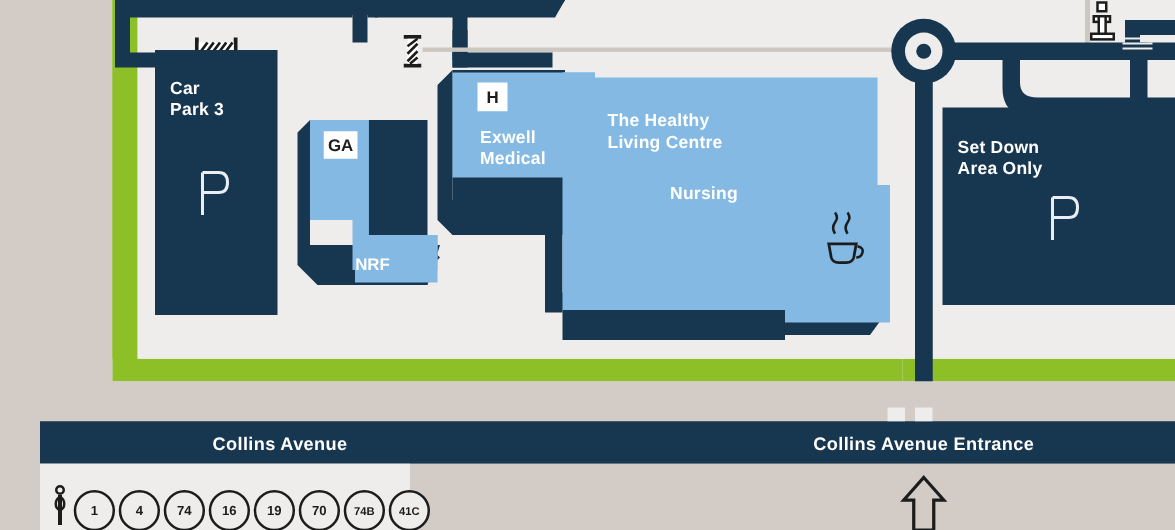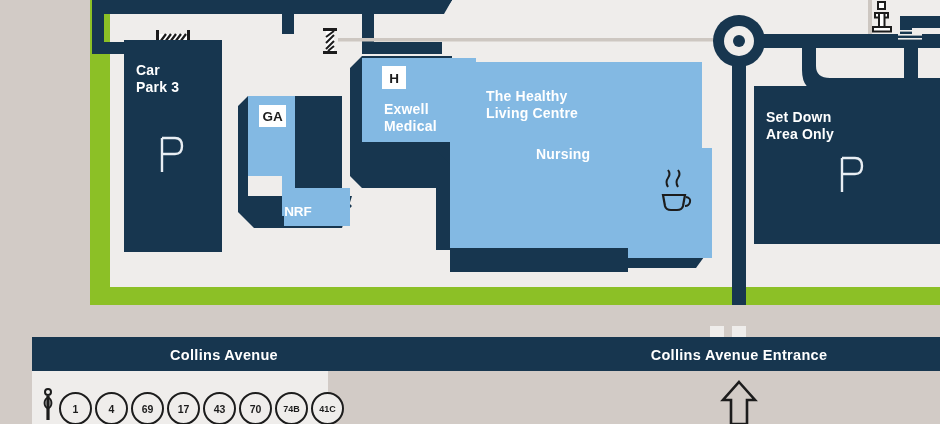--- a/index.html
+++ b/index.html
@@ -210,20 +210,20 @@
     </g>
 
     <rect x="678," y="0" width="0" height="0" fill="none"></rect>
     <rect x="678" y="326" width="14" height="11" fill="#efedeb"></rect>
     <rect x="700" y="326" width="14" height="11" fill="#efedeb"></rect>
   </svg>
 
   <div id="bus-routes" style="position:absolute; left:27px; top:392px; display:flex; gap:3px;">
       <div style="width: 29px; height: 29px; border: 2px solid rgb(28, 28, 28); border-radius: 50%; display: flex; align-items: center; justify-content: center; color: rgb(28, 28, 28); font-family: &quot;Liberation Sans&quot;, sans-serif; font-weight: 700; font-size: 10.5px; background: rgb(239, 237, 235);">1</div>
       <div style="width: 29px; height: 29px; border: 2px solid rgb(28, 28, 28); border-radius: 50%; display: flex; align-items: center; justify-content: center; color: rgb(28, 28, 28); font-family: &quot;Liberation Sans&quot;, sans-serif; font-weight: 700; font-size: 10.5px; background: rgb(239, 237, 235);">4</div>
-      <div style="width: 29px; height: 29px; border: 2px solid rgb(28, 28, 28); border-radius: 50%; display: flex; align-items: center; justify-content: center; color: rgb(28, 28, 28); font-family: &quot;Liberation Sans&quot;, sans-serif; font-weight: 700; font-size: 10.5px; background: rgb(239, 237, 235);">69</div>
-      <div style="width: 29px; height: 29px; border: 2px solid rgb(28, 28, 28); border-radius: 50%; display: flex; align-items: center; justify-content: center; color: rgb(28, 28, 28); font-family: &quot;Liberation Sans&quot;, sans-serif; font-weight: 700; font-size: 10.5px; background: rgb(239, 237, 235);">17</div>
-      <div style="width: 29px; height: 29px; border: 2px solid rgb(28, 28, 28); border-radius: 50%; display: flex; align-items: center; justify-content: center; color: rgb(28, 28, 28); font-family: &quot;Liberation Sans&quot;, sans-serif; font-weight: 700; font-size: 10.5px; background: rgb(239, 237, 235);">43</div>
+      <div style="width: 29px; height: 29px; border: 2px solid rgb(28, 28, 28); border-radius: 50%; display: flex; align-items: center; justify-content: center; color: rgb(28, 28, 28); font-family: &quot;Liberation Sans&quot;, sans-serif; font-weight: 700; font-size: 10.5px; background: rgb(239, 237, 235);">74</div>
+      <div style="width: 29px; height: 29px; border: 2px solid rgb(28, 28, 28); border-radius: 50%; display: flex; align-items: center; justify-content: center; color: rgb(28, 28, 28); font-family: &quot;Liberation Sans&quot;, sans-serif; font-weight: 700; font-size: 10.5px; background: rgb(239, 237, 235);">16</div>
+      <div style="width: 29px; height: 29px; border: 2px solid rgb(28, 28, 28); border-radius: 50%; display: flex; align-items: center; justify-content: center; color: rgb(28, 28, 28); font-family: &quot;Liberation Sans&quot;, sans-serif; font-weight: 700; font-size: 10.5px; background: rgb(239, 237, 235);">19</div>
       <div style="width: 29px; height: 29px; border: 2px solid rgb(28, 28, 28); border-radius: 50%; display: flex; align-items: center; justify-content: center; color: rgb(28, 28, 28); font-family: &quot;Liberation Sans&quot;, sans-serif; font-weight: 700; font-size: 10.5px; background: rgb(239, 237, 235);">70</div>
       <div style="width: 29px; height: 29px; border: 2px solid rgb(28, 28, 28); border-radius: 50%; display: flex; align-items: center; justify-content: center; color: rgb(28, 28, 28); font-family: &quot;Liberation Sans&quot;, sans-serif; font-weight: 700; font-size: 9px; background: rgb(239, 237, 235);">74B</div>
       <div style="width: 29px; height: 29px; border: 2px solid rgb(28, 28, 28); border-radius: 50%; display: flex; align-items: center; justify-content: center; color: rgb(28, 28, 28); font-family: &quot;Liberation Sans&quot;, sans-serif; font-weight: 700; font-size: 9px; background: rgb(239, 237, 235);">41C</div>
     </div>
 </div>
 
 </body></html>

